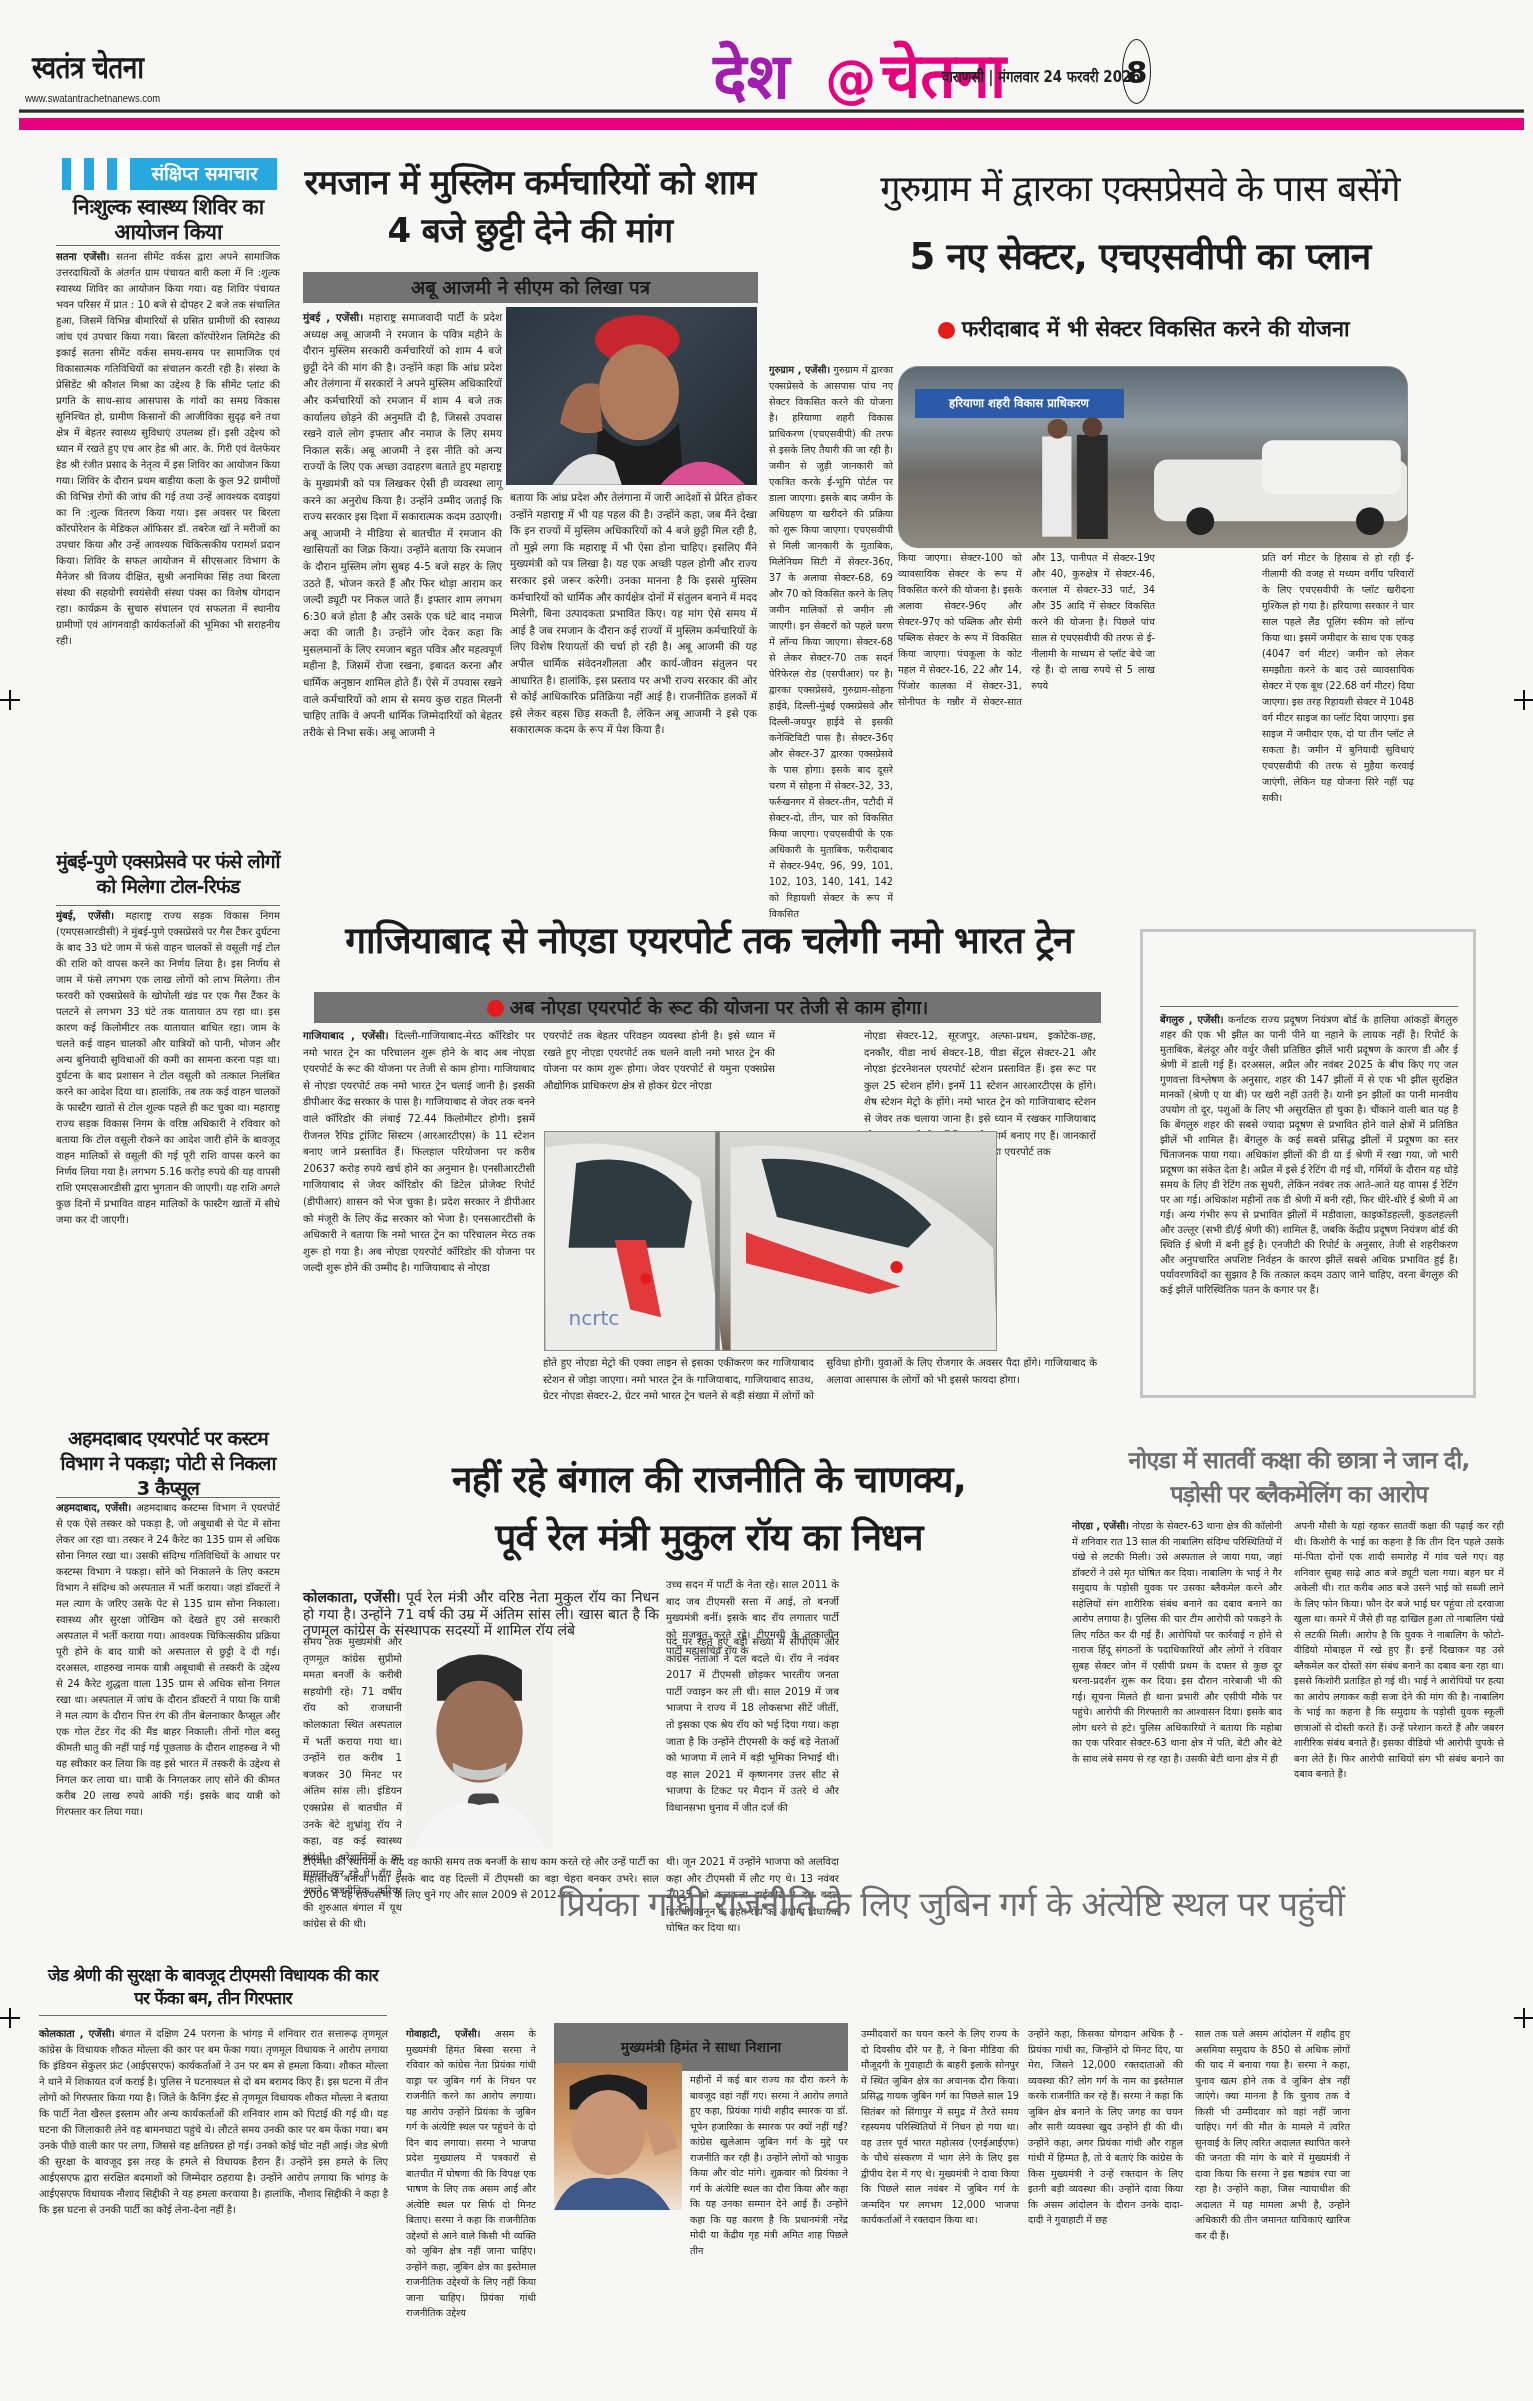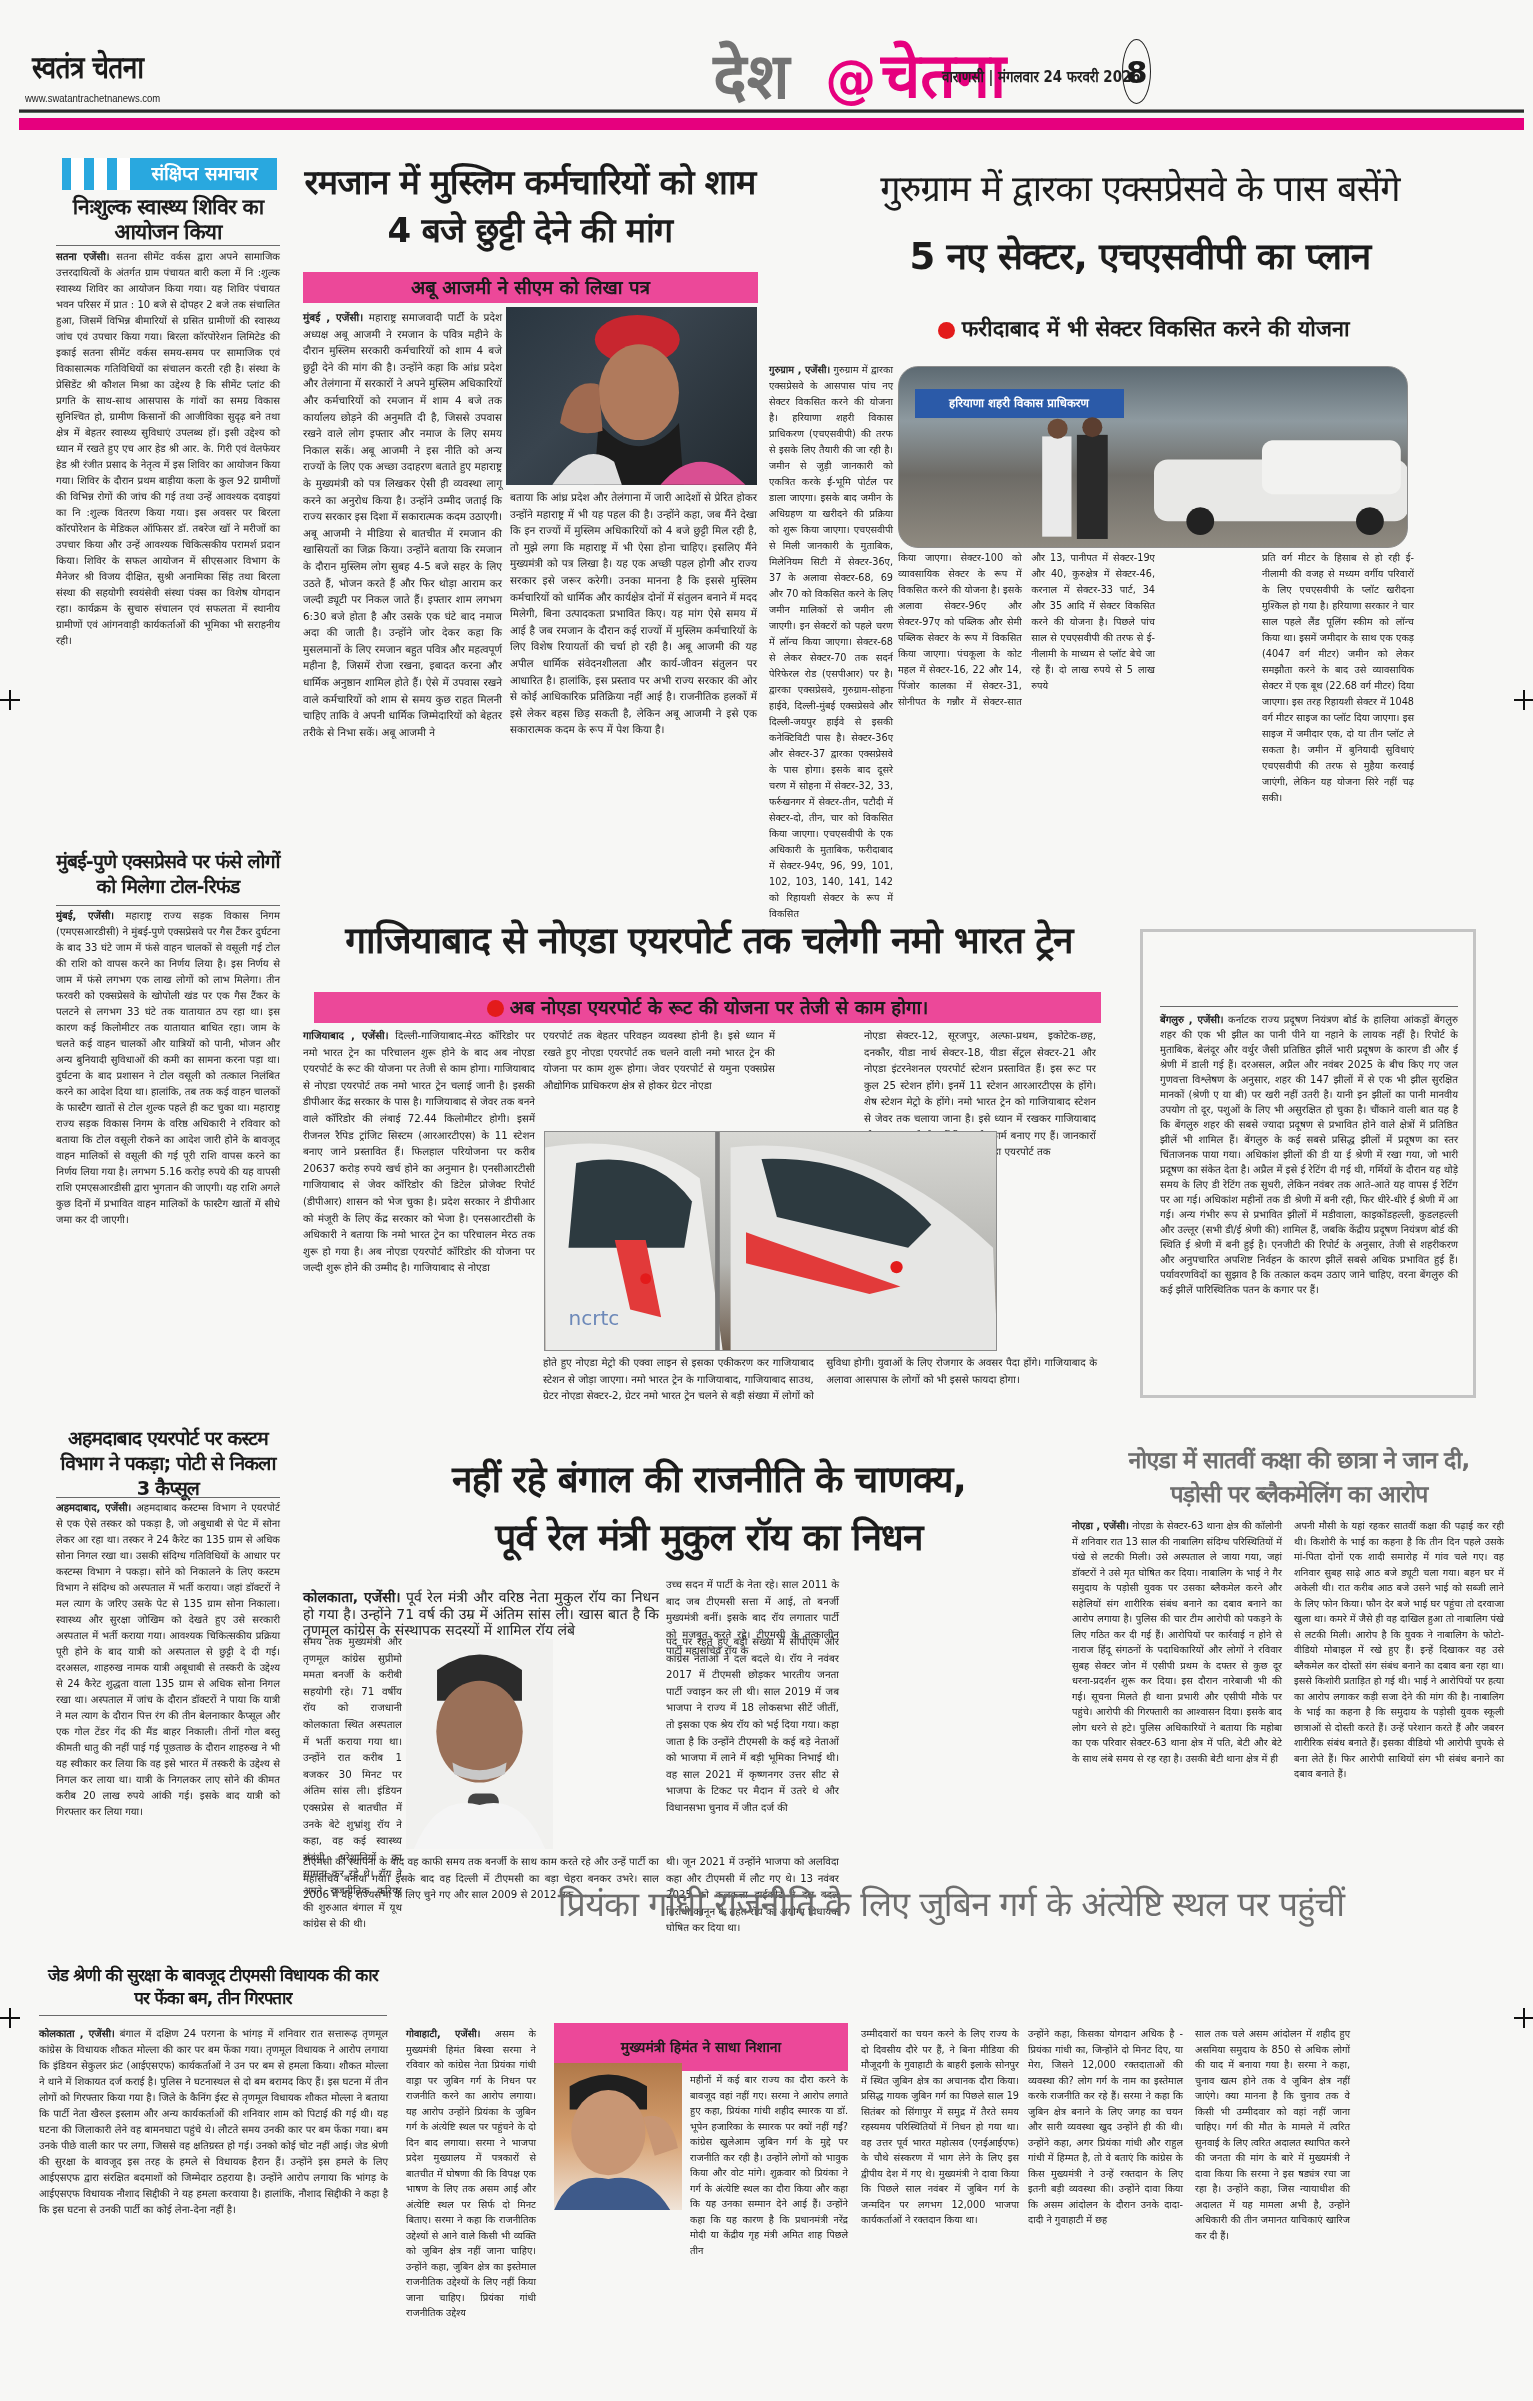--- a/index.html
+++ b/index.html
@@ -5,38 +5,38 @@
   * { box-sizing: border-box; margin: 0; padding: 0; }
   html, body { width: 1534px; height: 2401px; background: #f7f7f5; overflow: hidden; }
   body { font-family: "DejaVu Sans", sans-serif; color: #1c1c1c; position: relative; }
 
   .abs { position: absolute; }
 
   
   .masthead { position: absolute; left: 19.3px; top: 0; width: 1515px; height: 135px; }
   .brand-logo { position: absolute; left: 13px; top: 45px; font-family: "DejaVu Serif", serif; font-weight: 900; font-size: 31px; letter-spacing: -0.8px; color: #1a1a1a; transform: scaleX(0.85); transform-origin: left; }
   .brand-url { position: absolute; left: 6.2px; top: 91px; font-family: "Liberation Sans Narrow", "Liberation Sans", sans-serif; font-size: 11.6px; color: #222; transform: scaleX(0.82); transform-origin: left; }
-  .section-desh { position: absolute; left: 694px; top: 31px; font-family: "DejaVu Sans", sans-serif; font-weight: 900; font-size: 63px; color: #737373; }
+  .section-desh { position: absolute; left: 694px; top: 31px; font-family: "DejaVu Sans", sans-serif; font-weight: 900; font-size: 63px; color: #a21caf; }
   .section-chetna { position: absolute; left: 806px; top: 31px; font-family: "DejaVu Sans", sans-serif; font-weight: 900; font-size: 62px; color: #e6007e; }
   .dateline { position: absolute; left: 923px; top: 65px; font-family: "DejaVu Sans", sans-serif; font-weight: 700; font-size: 15.5px; color: #222; transform: scaleX(0.86); transform-origin: left; }
   .page-no { position: absolute; left: 1103px; top: 39px; width: 29px; height: 65px; border: 1.5px solid #222; border-radius: 50%; display:flex; align-items:center; justify-content:center; font-weight: 800; font-size: 31px; }
   .rule-dark { position: absolute; left: 19.3px; top: 109px; width: 1505px; height: 3.9px; background: #2c2c2c; border-top: 0.8px solid #888; border-bottom: 0.8px solid #5b6e5f; }
   .rule-pink { position: absolute; left: 19.3px; top: 118px; width: 1505px; height: 11.6px; background: #e6007e; }
 
   
   .reg { position: absolute; width: 20px; height: 20px; }
   .reg::before { content:""; position:absolute; left:9.3px; top:0; width:1.5px; height:20px; background:#111; }
   .reg::after { content:""; position:absolute; left:0; top:9.3px; width:20px; height:1.5px; background:#111; }
 
   
   .col-text { font-family: "DejaVu Sans", sans-serif; font-size: 10.4px; line-height: 16.6px; color: #222; text-align: justify; }
   .col-text .dateline-strong { font-weight: 700; }
   .head-big { font-family: "DejaVu Sans", sans-serif; font-weight: 900; color: #1c1c1c; text-align: center; letter-spacing: -0.8px; }
   .head-grey { color: #6e6e6e; }
-  .yellow-strip { background: #ec4899; text-align: center; font-weight: 800; color: #1c1c1c; }
+  .yellow-strip { background: #737373; text-align: center; font-weight: 800; color: #1c1c1c; }
   .red-dot { display: inline-block; width: 17px; height: 17px; background: #e31b1b; border-radius: 50%; vertical-align: middle; margin-right: 6.2px; }
   .hr { position: absolute; height: 0.8px; background: #6a6a6a; }
 
   
   .brief-banner { position: absolute; left: 62px; top: 158px; width: 215px; height: 32px; background: #29a8df; }
   .brief-banner .bars { position: absolute; left: 9.3px; top: 0; width: 70px; height: 32px; }
   .brief-banner .bars span { position: absolute; top: 0; width: 12.4px; height: 32px; background: #fff; }
   .brief-banner .label { position: absolute; left: 70px; top: 3.1px; width: 145px; height: 26px; background: #29a8df; color: #fff; font-weight: 800; font-size: 18.6px; text-align: center; line-height: 26px; }
   .brief-head { position: absolute; font-weight: 900; font-size: 21px; line-height: 25px; text-align: center; letter-spacing: -0.8px; }
 

